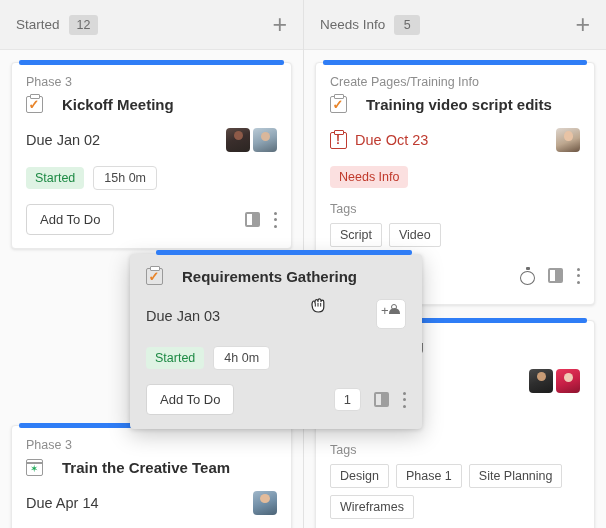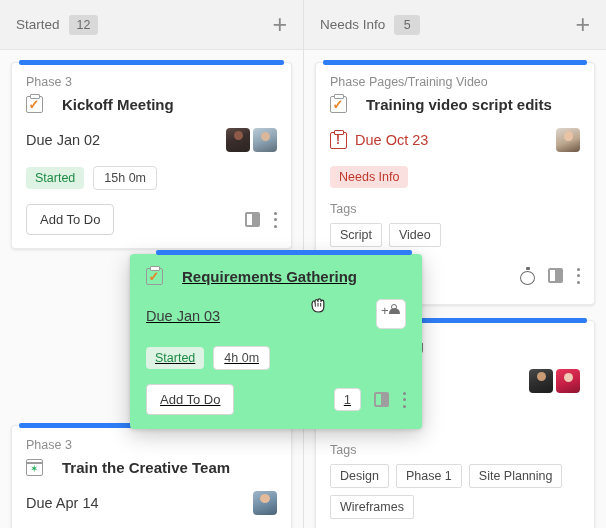--- a/index.html
+++ b/index.html
@@ -192,25 +192,24 @@
   }
   .addperson-head {
     position:absolute; right:8px; top:4px;
     width:6px; height:6px; border-radius:50%;
     border:1.6px solid #6f6f6f; background:#fff;
   }
 
   
   .drag-card {
     position:absolute; left:130px; top:254px; width:292px;
-    background:#86efac; border-radius:4px;
+    background:#e5e5e5; border-radius:4px;
     box-shadow: 0 6px 22px rgba(0,0,0,0.22), 0 1px 4px rgba(0,0,0,0.14);
     padding: 14px 16px 14px 16px;
     z-index: 50;
-    text-decoration: underline;
   }
   .drag-accent {
     position:absolute; left:26px; right:10px; top:-4px;
     height:5px; background:#2f7df6; border-radius:2px;
   }
   .cursor-grab {
     position:absolute; left:178px; top:42px;
     width:20px; height:20px; z-index:60;
   }
 </style>
@@ -285,21 +284,21 @@
     <div class="col-header">
       <span class="col-title">Needs Info</span>
       <span class="col-count">5</span>
       <span class="col-add">+</span>
     </div>
     <div class="col-body">
 
       <div class="card-wrap">
         <div class="drop-bar"></div>
         <div class="card">
-          <div class="card-parent">Phase Pages/Training Video</div>
+          <div class="card-parent">Create Pages/Training Info</div>
           <div class="card-title-row">
             <span class="ic ic-clip ic-check"></span>
             <span class="card-title">Training video script edits</span>
           </div>
           <div class="due-row overdue">
             <span class="due-icon-wrap">
               <span class="ic ic-clip ic-alert"></span>
             </span>
             <span class="due-text">Due Oct 23</span>
             <span class="avatars">

